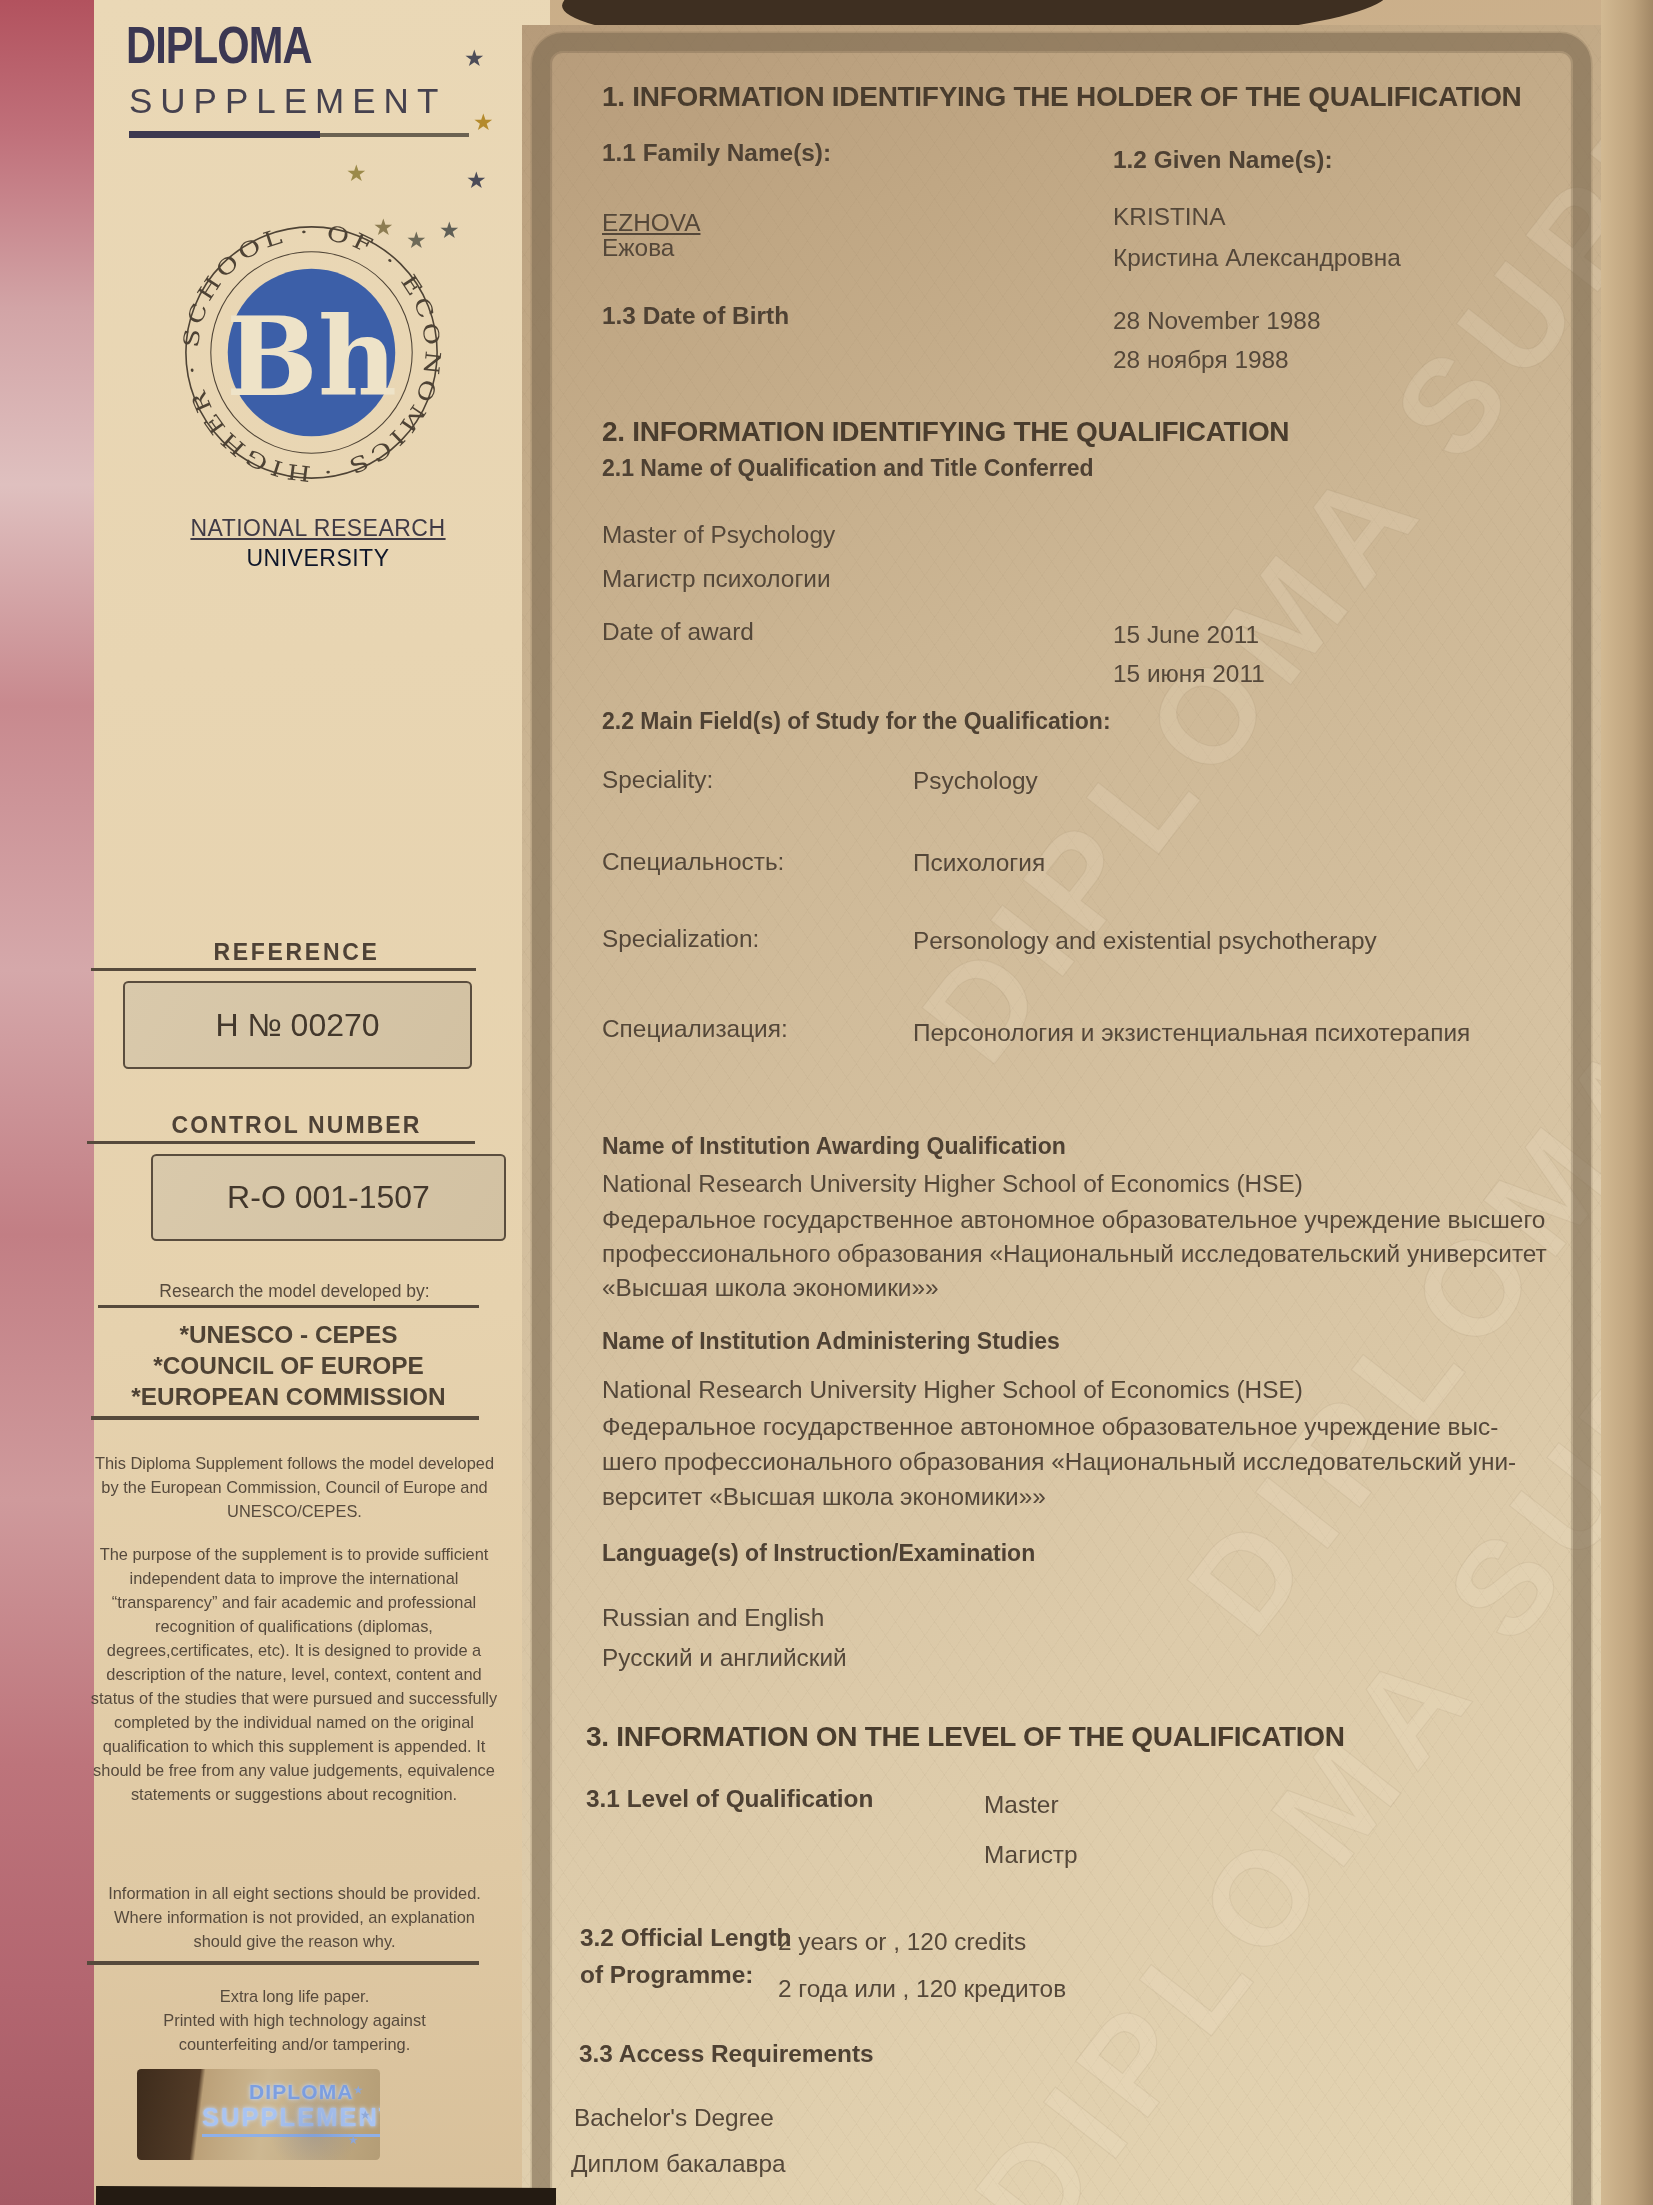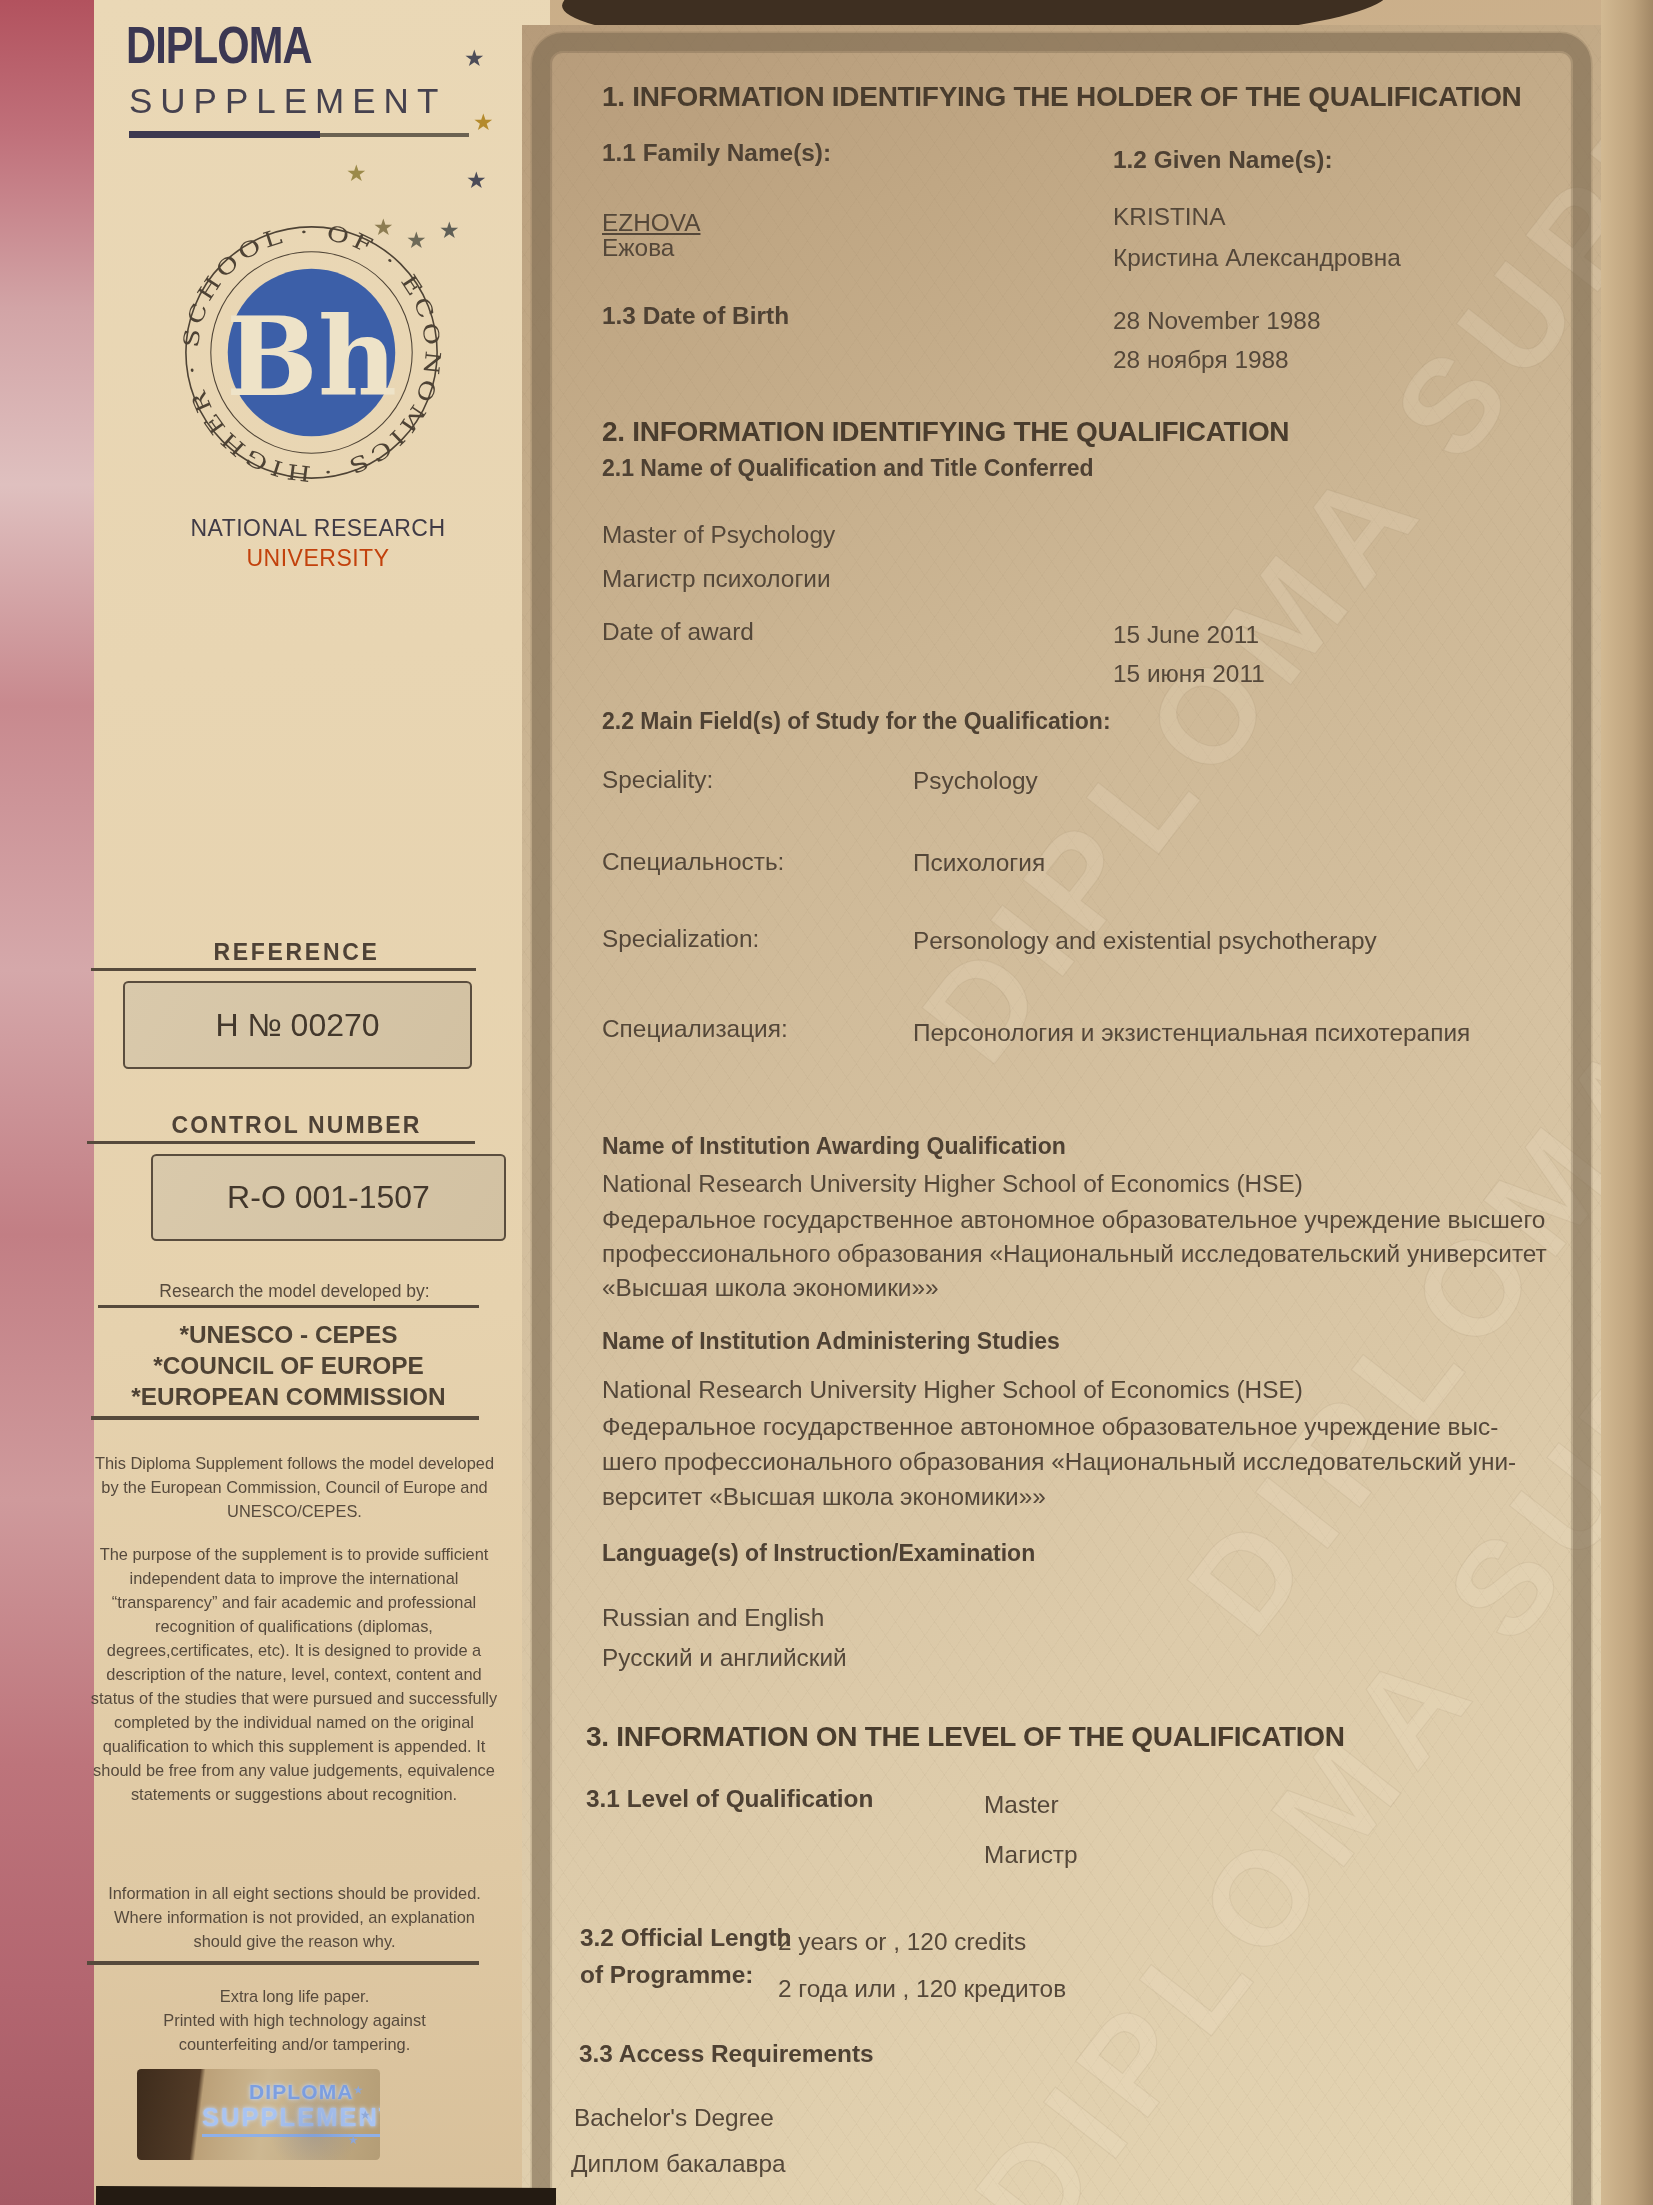--- a/index.html
+++ b/index.html
@@ -143,22 +143,22 @@
   <circle cx="250" cy="250" r="158" fill="#3c5fa8"></circle>
   <defs>
     <path id="sealring" d="M 250,464 A 214,214 0 1 1 250.5,464" fill="none"></path>
   </defs>
   <text font-family="DejaVu Serif, serif" font-size="40" letter-spacing="6" fill="#4e4335">
     <textPath href="#sealring" textLength="1330" lengthAdjust="spacingAndGlyphs">HIGHER · SCHOOL · OF · ECONOMICS ·</textPath>
   </text>
   <text x="250" y="330" text-anchor="middle" font-family="DejaVu Serif, serif" font-weight="bold" font-size="205" fill="#eee3c8">Вh</text>
 </svg>
 
-<div class="t ctr" style="left:180px;top:515px;width:276px;font-size:23px;letter-spacing:0.5px;color:#403b46;">NATIONAL RESEARCH</div>
-<div class="t ctr" style="left:180px;top:545px;width:276px;font-size:23px;letter-spacing:0.5px;color:#c2410c;">UNIVERSITY</div>
+<div class="t ctr" style="left:180px;top:515px;width:276px;font-size:23px;letter-spacing:0.5px;color:#403b46;text-decoration:underline;">NATIONAL RESEARCH</div>
+<div class="t ctr" style="left:180px;top:545px;width:276px;font-size:23px;letter-spacing:0.5px;color:#0f172a;">UNIVERSITY</div>
 
 <div class="t ctr b sb" style="left:127px;top:939px;width:339px;font-size:23px;letter-spacing:2.7px;">REFERENCE</div>
 <div class="rule" style="left:91px;top:968px;width:385px;height:3.2px;"></div>
 <div class="boxy" style="left:123px;top:981px;width:345px;height:84px;">
     <span>Н № 00270</span>
   </div>
 
 <div class="t ctr b sb" style="left:127px;top:1112px;width:339px;font-size:23px;letter-spacing:2.1px;">CONTROL NUMBER</div>
 <div class="rule" style="left:87px;top:1141px;width:388px;height:3.2px;"></div>
 <div class="boxy" style="left:119px;top:1154px;width:351px;height:83px;font-size:32px;margin-left:32px;">

